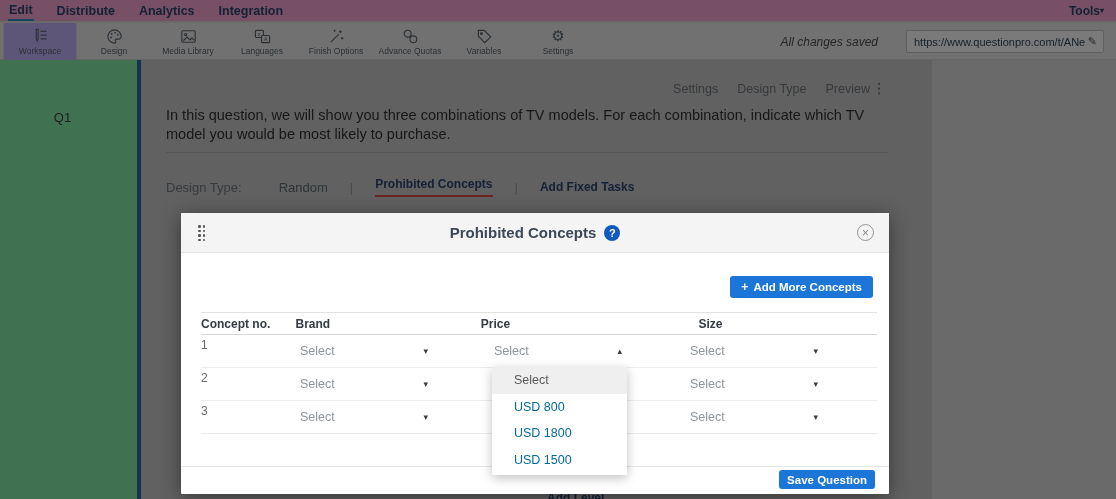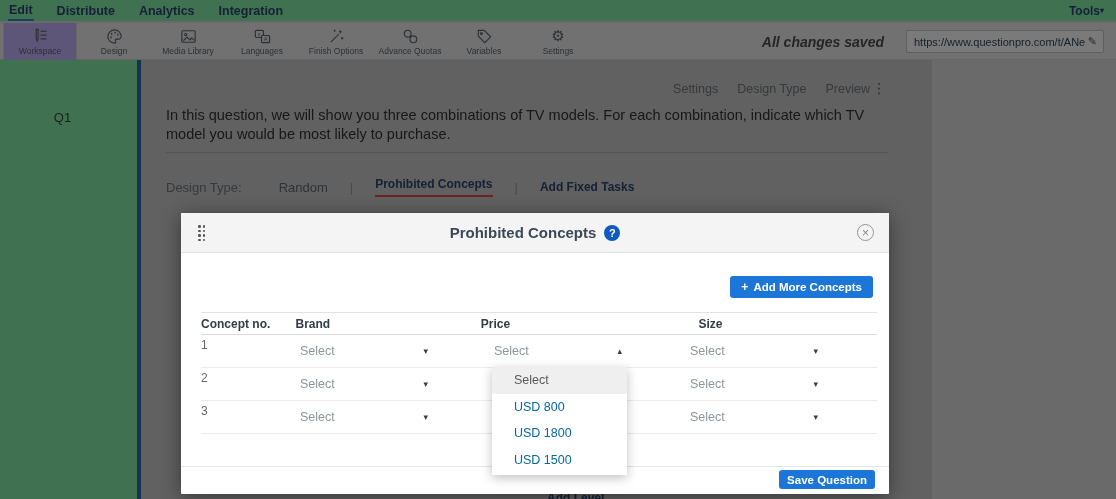--- a/index.html
+++ b/index.html
@@ -5,21 +5,21 @@
   * { margin:0; padding:0; box-sizing:border-box; }
   html,body { width:1116px; height:499px; }
   body {
     position:relative; overflow:hidden;
     font-family:"Liberation Sans", sans-serif;
     background:#dedede;
   }
   
   .menubar {
     position:absolute; top:0; left:0; width:1116px; height:22px;
-    background:#86efac; border-bottom:1px solid #dcdcdc;
+    background:#f9a8d4; border-bottom:1px solid #dcdcdc;
     display:flex; align-items:center; justify-content:space-between;
     padding:0 12px 0 8px; z-index:1;
   }
   .menu-left { display:flex; align-items:center; }
   .menu-item {
     font-size:12.5px; font-weight:700; color:#2e4672; margin-right:22px;
     padding:2px 1px; cursor:pointer;
   }
   .menu-item.active { border-bottom:2px solid #2a8fc7; }
   .menu-right { display:flex; align-items:center; font-size:12px; font-weight:700; color:#2e4672; cursor:pointer; }
@@ -33,21 +33,21 @@
   .tool {
     width:74px; height:37px; display:flex; flex-direction:column;
     align-items:center; justify-content:center; gap:1px; cursor:pointer;
   }
   .tool.active { background:#c4b5fd; border-left:1px solid #d8d8d8; border-right:1px solid #d8d8d8; }
   .ticon { height:18px; display:flex; align-items:center; justify-content:center; }
   .ticon svg { stroke:#5a6570; fill:none; stroke-width:1.2; }
   .ticon .glyph { font-size:15px; color:#5a6570; line-height:16px; }
   .tlabel { font-size:8.5px; color:#5a6570; white-space:nowrap; }
   .toolbar-right { position:absolute; right:0; top:0; height:37px; display:flex; align-items:center; }
-  .saved { font-size:14px; font-style:italic; color:#4f4f4f; margin-right:22px;font-weight:bold; }
+  .saved { font-size:12px; font-style:italic; color:#4f4f4f; margin-right:28px; }
   .urlbox {
     width:198px; height:23px; background:#ffffff; border:1px solid #c6c6c6;
     border-radius:2px; display:flex; align-items:center; margin-right:12px;
   }
   .urlbox input {
     flex:1; border:none; outline:none; background:transparent;
     font-family:"Liberation Sans", sans-serif; font-size:11px; color:#33475b;
     padding:0 2px 0 7px; min-width:0;
   }
   .urlbox .pencil { font-size:11px; color:#4f565c; padding-right:6px; cursor:pointer; }

